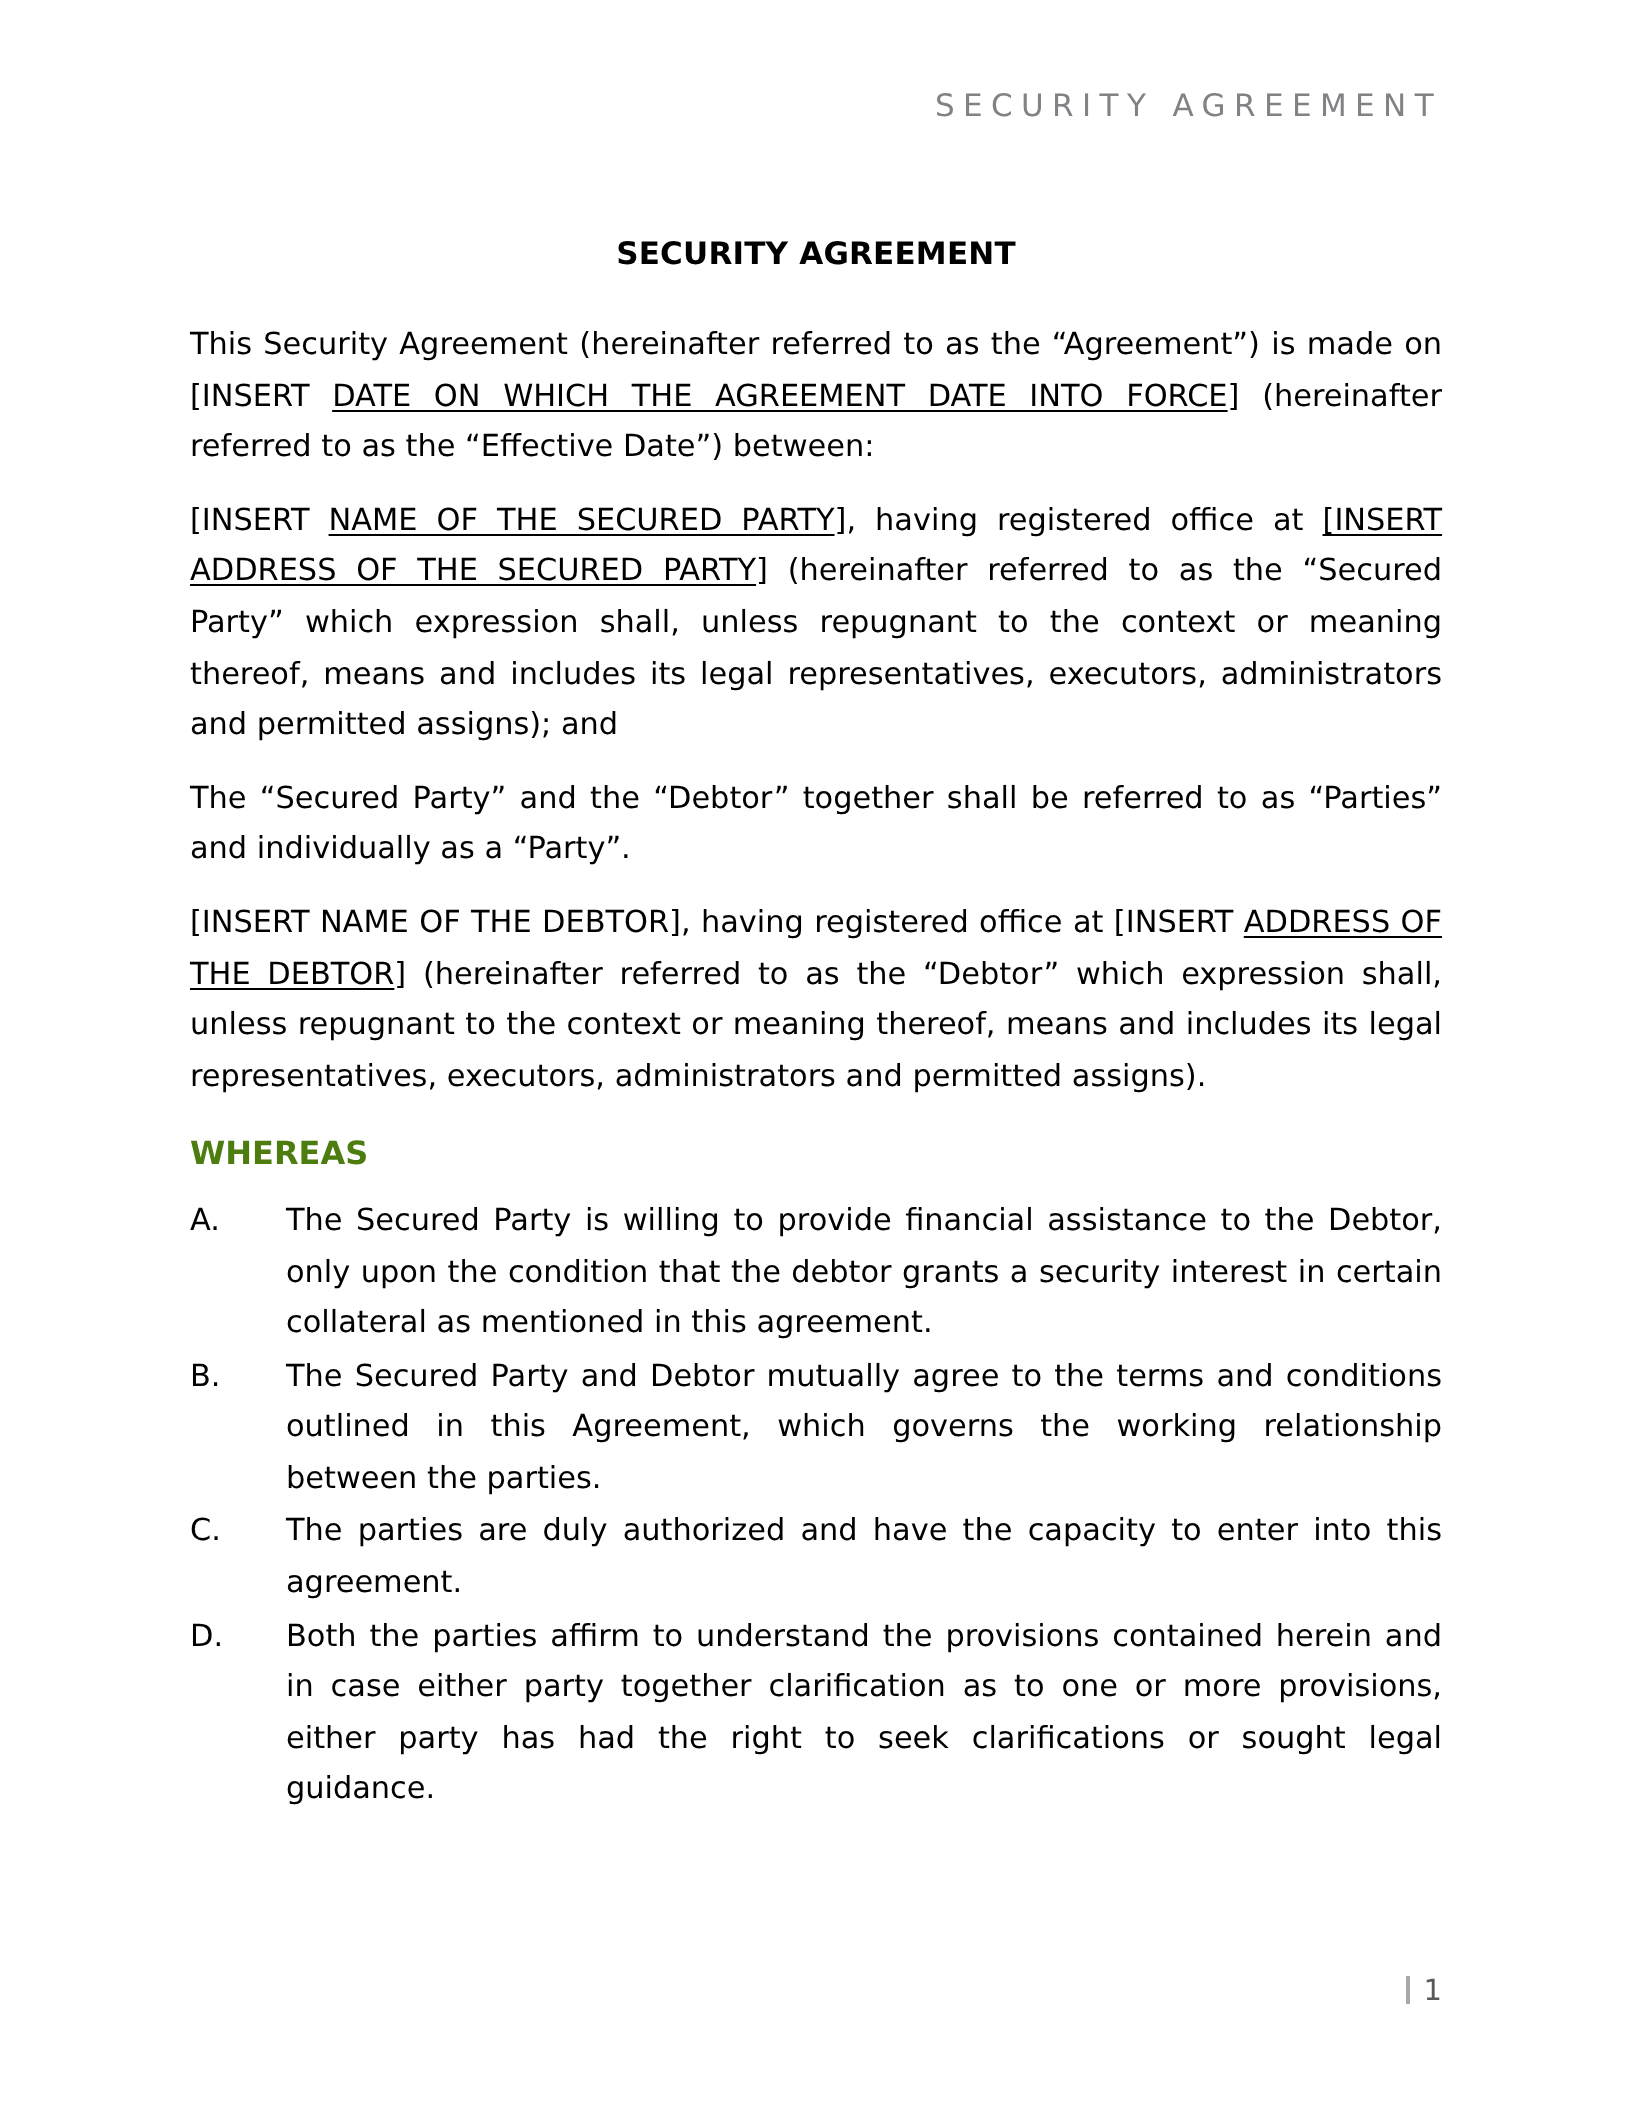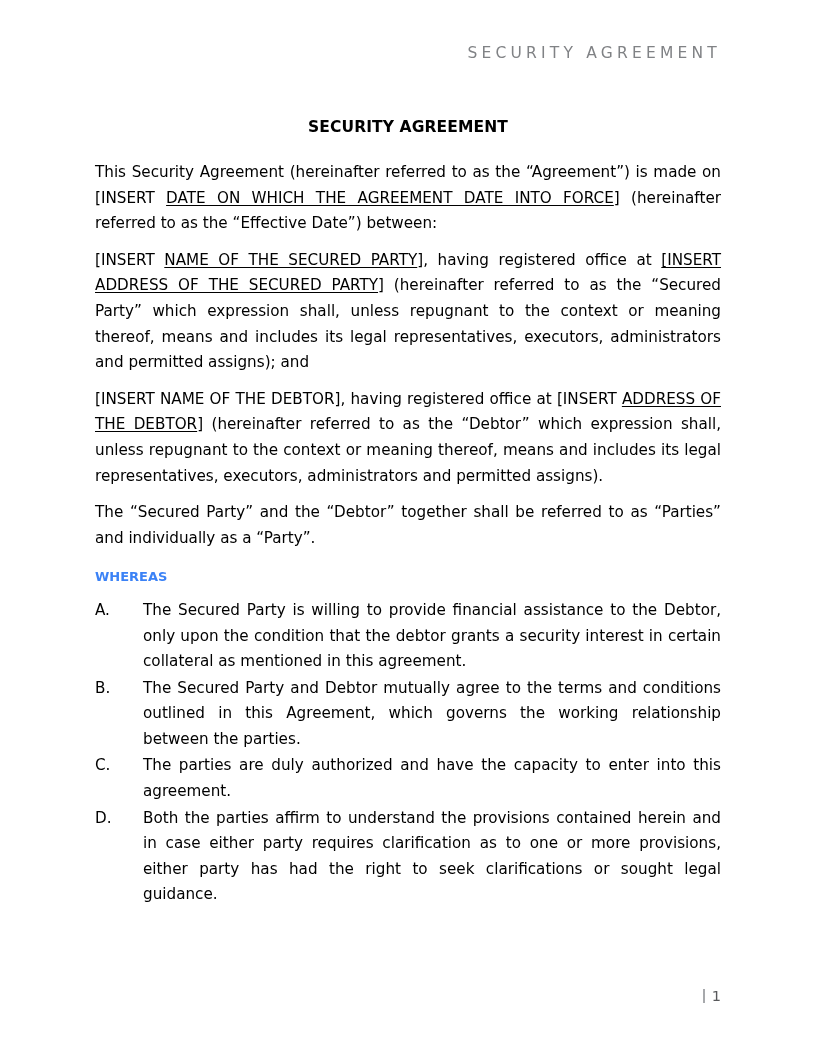--- a/index.html
+++ b/index.html
@@ -63,26 +63,26 @@
     margin: 0 0 11px 0;
     color: #000;
     -webkit-hyphens: none;
     hyphens: none;
   }
   p.para:last-child { margin-bottom: 0; }
 
   .u { text-decoration: underline; text-underline-offset: 2px; }
 
   h2.section-heading {
-    font-size: 13px;
+    font-size: 16px;
     line-height: 25.6px;
     font-weight: 700;
     margin: 13px 0 8px 0;
     text-align: left;
-    color: #3b82f6;
+    color: #4d7c0f;
   }
 
   
   ol.lettered {
     list-style: none;
     margin: 0;
     padding: 0;
   }
   ol.lettered > li {
     position: relative;
@@ -133,42 +133,42 @@
   <div class="doc-header">SECURITY AGREEMENT</div>
 
   <div class="body-col">
 
     <h1 class="doc-title">SECURITY AGREEMENT</h1>
 
     <p class="para"><span>This Security Agreement (hereinafter referred to as the “Agreement”) is made on [INSERT </span><span class="u">DATE ON WHICH THE AGREEMENT DATE INTO FORCE</span><span>] (hereinafter referred to as the “Effective Date”) between:</span></p>
 
     <p class="para"><span>[INSERT </span><span class="u">NAME OF THE SECURED PARTY</span><span>], having registered office at </span><span class="u">[INSERT ADDRESS OF THE SECURED PARTY</span><span>] (hereinafter referred to as the “Secured Party” which expression shall, unless repugnant to the context or meaning thereof, means and includes its legal representatives, executors, administrators and permitted assigns); and</span></p>
 
+    <p class="para">The “Secured Party” and the “Debtor” together shall be referred to as “Parties” and individually as a “Party”.</p>
+
     <p class="para"><span>[INSERT NAME OF THE DEBTOR], having registered office at [INSERT </span><span class="u">ADDRESS OF THE DEBTOR</span><span>] (hereinafter referred to as the “Debtor” which expression shall, unless repugnant to the context or meaning thereof, means and includes its legal representatives, executors, administrators and permitted assigns).</span></p>
-
-    <p class="para">The “Secured Party” and the “Debtor” together shall be referred to as “Parties” and individually as a “Party”.</p>
 
     <h2 class="section-heading">WHEREAS</h2>
 
     <ol class="lettered">
       <li>
         <span class="marker">A.</span>
         <span>The Secured Party is willing to provide financial assistance to the Debtor, only upon the condition that the debtor grants a security interest in certain collateral as mentioned in this agreement.</span>
       </li>
       <li>
         <span class="marker">B.</span>
         <span>The Secured Party and Debtor mutually agree to the terms and conditions outlined in this Agreement, which governs the working relationship between the parties.</span>
       </li>
       <li>
         <span class="marker">C.</span>
         <span>The parties are duly authorized and have the capacity to enter into this agreement.</span>
       </li>
       <li>
         <span class="marker">D.</span>
-        <span>Both the parties affirm to understand the provisions contained herein and in case either party requires clarification as to one or more provisions, either party has had the right to seek clarifications or sought legal guidance.</span>
+        <span>Both the parties affirm to understand the provisions contained herein and in case either party together clarification as to one or more provisions, either party has had the right to seek clarifications or sought legal guidance.</span>
       </li>
     </ol>
 
   </div>
 
   <div class="doc-footer">
     <span class="pagebar"></span><span>1</span>
   </div>
 
 </div>

